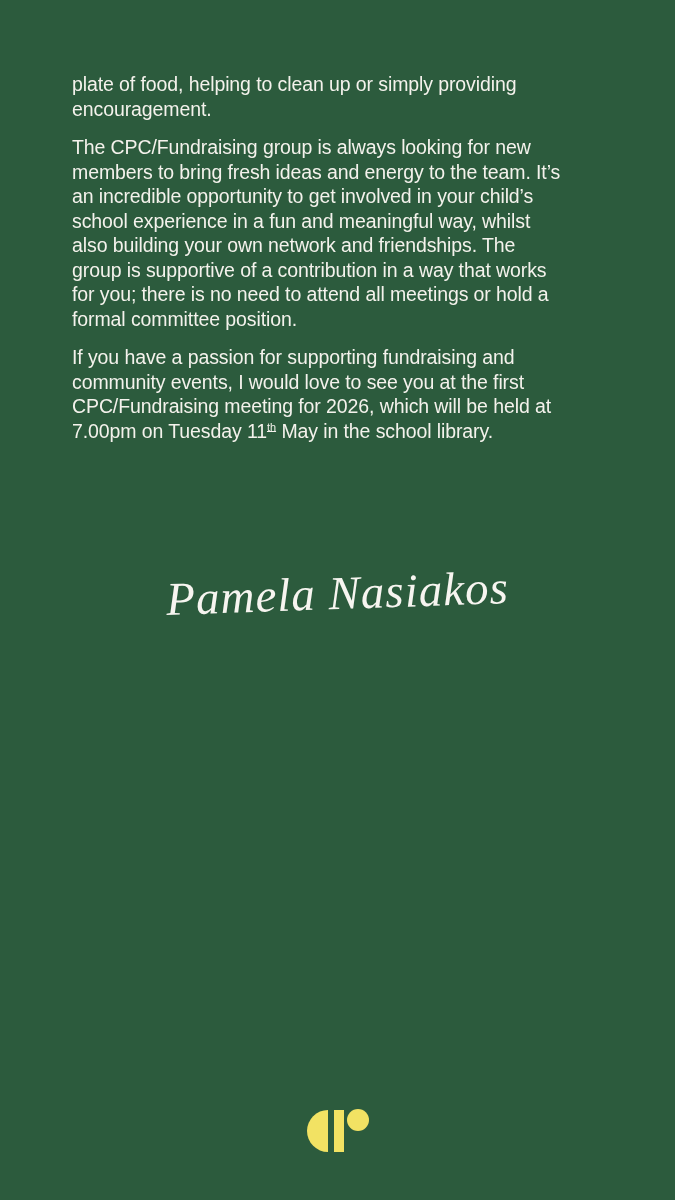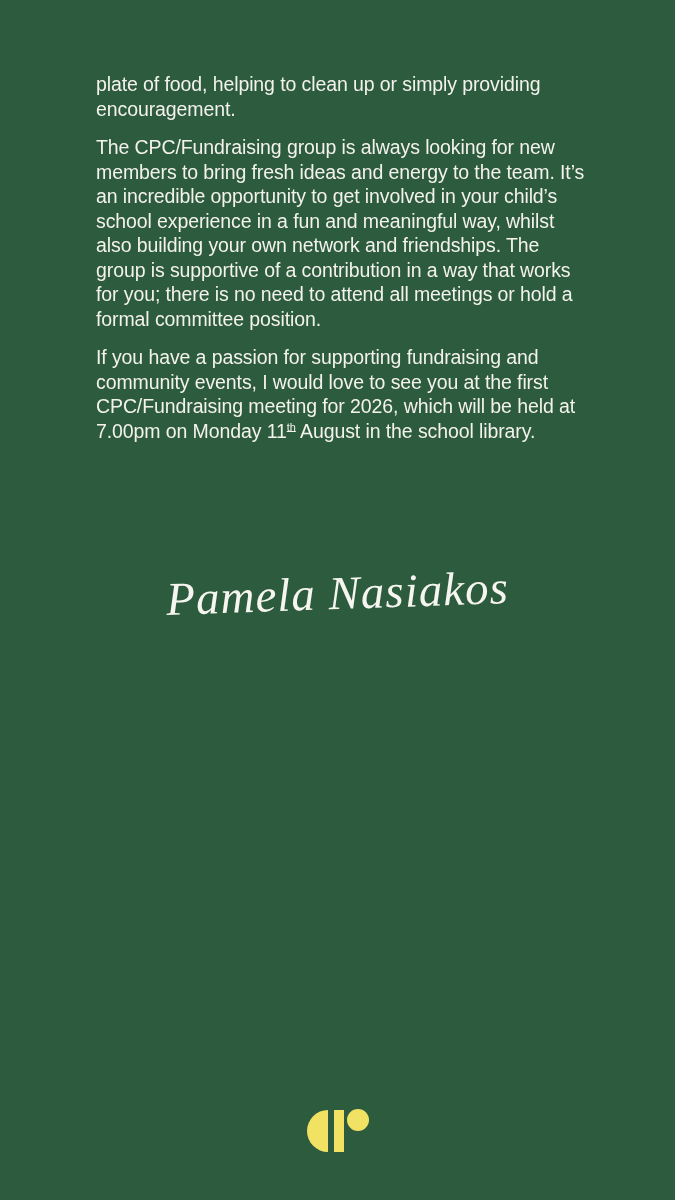--- a/index.html
+++ b/index.html
@@ -13,21 +13,21 @@
     overflow: hidden;
     position: relative;
     font-family: "Liberation Sans", "DejaVu Sans", sans-serif;
   }
   .page {
     position: absolute;
     inset: 0;
   }
   .letter {
     position: absolute;
-    left: 96px;
+    left: 72px;
     top: 72px;
     width: 560px;
     color: #F4F2EC;
   }
   .letter p {
     margin: 0 0 14px 0;
     font-size: 19.5px;
     line-height: 24.5px;
     letter-spacing: -0.1px;
     white-space: pre-line;
@@ -98,21 +98,21 @@
 members to bring fresh ideas and energy to the team. It’s
 an incredible opportunity to get involved in your child’s
 school experience in a fun and meaningful way, whilst
 also building your own network and friendships. The
 group is supportive of a contribution in a way that works
 for you; there is no need to attend all meetings or hold a
 formal committee position.</p>
     <p><span>If you have a passion for supporting fundraising and
 community events, I would love to see you at the first
 CPC/Fundraising meeting for 2026, which will be held at
-7.00pm on Monday 11</span><sup>th</sup><span> August in the school library.</span></p>
+7.00pm on Tuesday 11</span><sup>th</sup><span> May in the school library.</span></p>
   </div>
 
   <div class="signature">Pamela Nasiakos</div>
 
   <div class="logo">
     <span class="logo-half"></span>
     <span class="logo-bar"></span>
     <span class="logo-dot"></span>
   </div>
 

